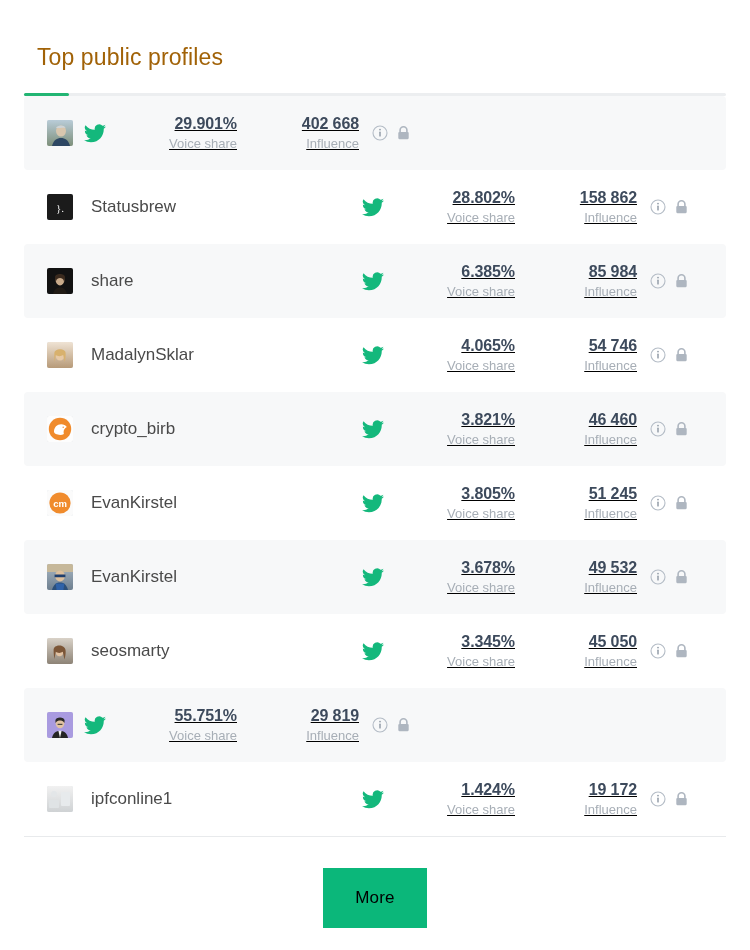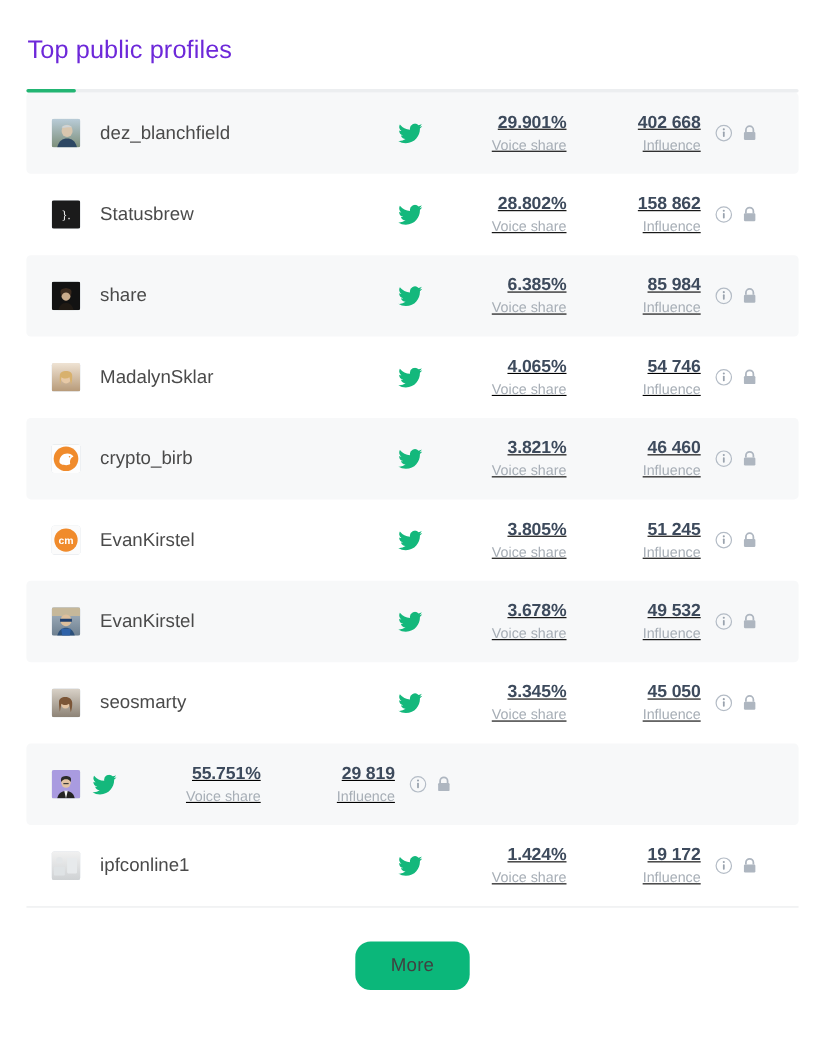--- a/index.html
+++ b/index.html
@@ -23,24 +23,24 @@
     box-sizing: border-box;
   }
 
   
   .header {
     padding: 30px 24px 0 24px;
   }
   .panel-title {
     font-size: 23px;
     font-weight: 400;
-    color: #6d28d9;
+    color: #a16207;
     letter-spacing: 0.1px;
     line-height: 30px;
-    margin: 0;
+    margin: 12px;
     padding: 0 0 0 1px;
   }
   .tabbar {
     position: relative;
     margin-top: 21px;
     height: 3px;
     background: #eceef0;
     border-radius: 2px;
   }
   .tabbar-indicator {
@@ -153,27 +153,27 @@
     background: #e8eaec;
   }
   .footer {
     display: flex;
     justify-content: center;
     align-items: center;
     padding-top: 31px;
   }
   .more-button {
     min-width: 104px;
-    height: 44px;
+    height: 60px;
     background: #0bb77a;
-    color: #404040;
+    color: #000000;
     font-size: 17px;
     font-family: "Liberation Sans", sans-serif;
     border: none;
-    border-radius: 14px;
+    border-radius: 0;
     cursor: pointer;
     padding: 0 26px;
     letter-spacing: 0.2px;
   }
 </style>
 </head>
 <body>
 
 <div class="card">
 
@@ -193,21 +193,20 @@
       <stop offset="0" stop-color="#b9ccd8"></stop>
                 <stop offset="1" stop-color="#7d8f7a"></stop>
     </linearGradient>
             </defs>
         <rect width="26" height="26" fill="url(#a1)"></rect>
         <ellipse cx="14" cy="11" rx="5" ry="5.6" fill="#d8c6ae"></ellipse>
         <path d="M5 26c1.5-6 5-8 9-8s7.5 2 9 8z" fill="#2d4763"></path>
         <path d="M9 8c1-3 8-3.5 9.6 0-1.6-1-8 .4-9.6 0z" fill="#cfd4d6"></path>
           </svg>
         </span>
-    <span class="username">dez_blanchfield</span>
     <span class="network">
       <svg width="22" height="19" viewBox="0 0 24 20" aria-hidden="true">
         <path fill="#14b87c" d="M24 2.37a9.9 9.9 0 0 1-2.83.78A4.93 4.93 0 0 0 23.34.37a9.86 9.86 0 0 1-3.13 1.2A4.92 4.92 0 0 0 11.8 6.03 13.96 13.96 0 0 1 1.67.9a4.92 4.92 0 0 0 1.52 6.57 4.9 4.9 0 0 1-2.23-.62v.06a4.93 4.93 0 0 0 3.95 4.83 4.96 4.96 0 0 1-2.22.08 4.93 4.93 0 0 0 4.6 3.42A9.88 9.88 0 0 1 0 17.3a13.94 13.94 0 0 0 7.55 2.21c9.05 0 14-7.5 14-14 0-.22 0-.43-.02-.64A9.99 9.99 0 0 0 24 2.37z"></path>
       </svg>
     </span>
     <span class="metric voice">
       <span class="metric-value">29.901%</span>
       <span class="metric-label">Voice share</span>
     </span>
     <span class="metric influence">

